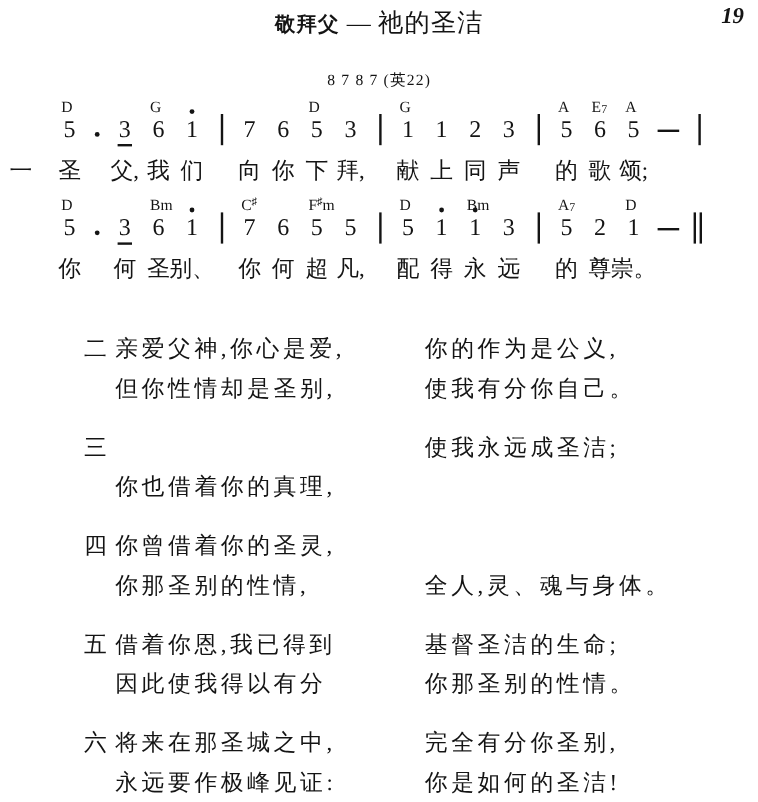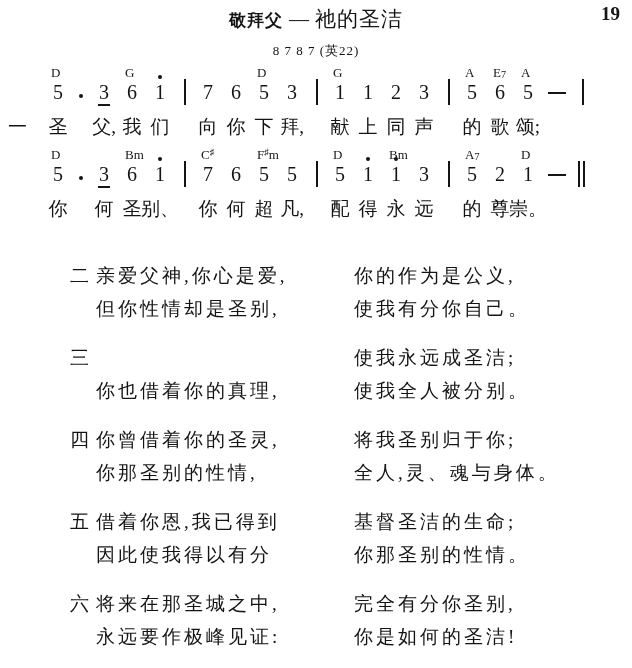--- a/index.html
+++ b/index.html
@@ -5,27 +5,27 @@
   * { margin:0; padding:0; box-sizing:border-box; }
   html,body { background:#ffffff; }
   .page {
     width:632px; height:668px; position:relative; overflow:hidden;
     background:#ffffff; color:#141414;
     font-family:"Liberation Serif", serif;
   }
   
   .pageno {
     position:absolute; top:3px; right:12px;
-    font-size:19px; font-weight:bold;
+    font-size:19px; font-weight:bold;font-style:italic;
   }
   .titlebar { text-align:center; padding-top:5px; white-space:nowrap; }
   .title-main { font-size:17px; font-weight:bold; letter-spacing:1px; }
   .title-dash { font-size:20px; padding:0 6px; }
   .title-sub  { font-size:21px; letter-spacing:1px; }
-  .meter { text-align:center; margin-top:9px; font-size:13px; letter-spacing:1px; }
+  .meter { text-align:center; margin-top:25px; font-size:13px; letter-spacing:1px; }
   .keyrow {
     display:flex; justify-content:space-between;
     padding:6px 62px 0 63px; font-size:16px; height:24px;
   }
   
   .score { margin-top:4px; }
   .system { position:relative; margin-left:44px; }
   .system + .system { margin-top:4px; }
   .music-row { display:flex; align-items:flex-start; }
   .cell { position:relative; display:inline-block; height:78px; }
@@ -278,26 +278,24 @@
       <span class="sno">二</span>
       <span class="l1c1">亲爱父神,你心是爱,</span>
       <span class="l1c2">你的作为是公义,</span>
       <span class="l2c1">但你性情却是圣别,</span>
       <span class="l2c2">使我有分你自己。</span>
     </div>
     <div class="stanza">
       <span class="sno">三</span>
       <span class="l1c2">使我永远成圣洁;</span>
       <span class="l2c1">你也借着你的真理,</span>
-      <span class="l2c2">使我全人被分别。</span>
     </div>
     <div class="stanza">
       <span class="sno">四</span>
       <span class="l1c1">你曾借着你的圣灵,</span>
-      <span class="l1c2">将我圣别归于你;</span>
       <span class="l2c1">你那圣别的性情,</span>
       <span class="l2c2">全人,灵、魂与身体。</span>
     </div>
     <div class="stanza">
       <span class="sno">五</span>
       <span class="l1c1">借着你恩,我已得到</span>
       <span class="l1c2">基督圣洁的生命;</span>
       <span class="l2c1">因此使我得以有分</span>
       <span class="l2c2">你那圣别的性情。</span>
     </div>

